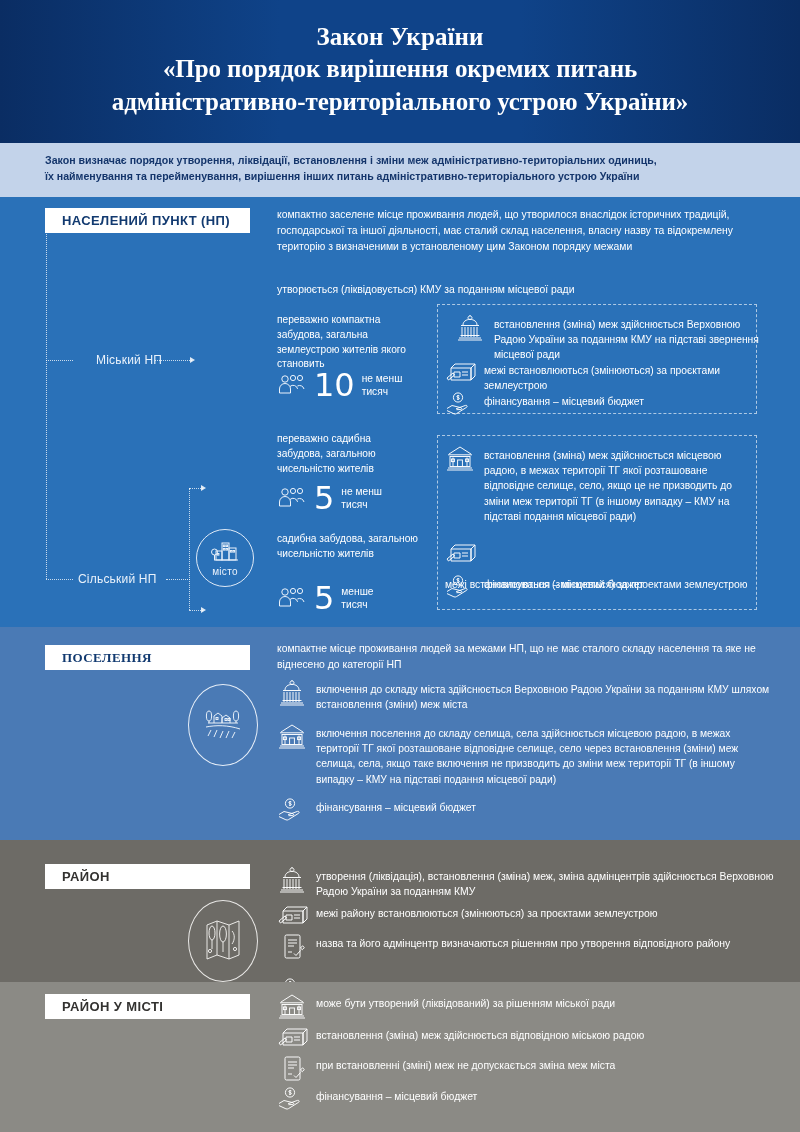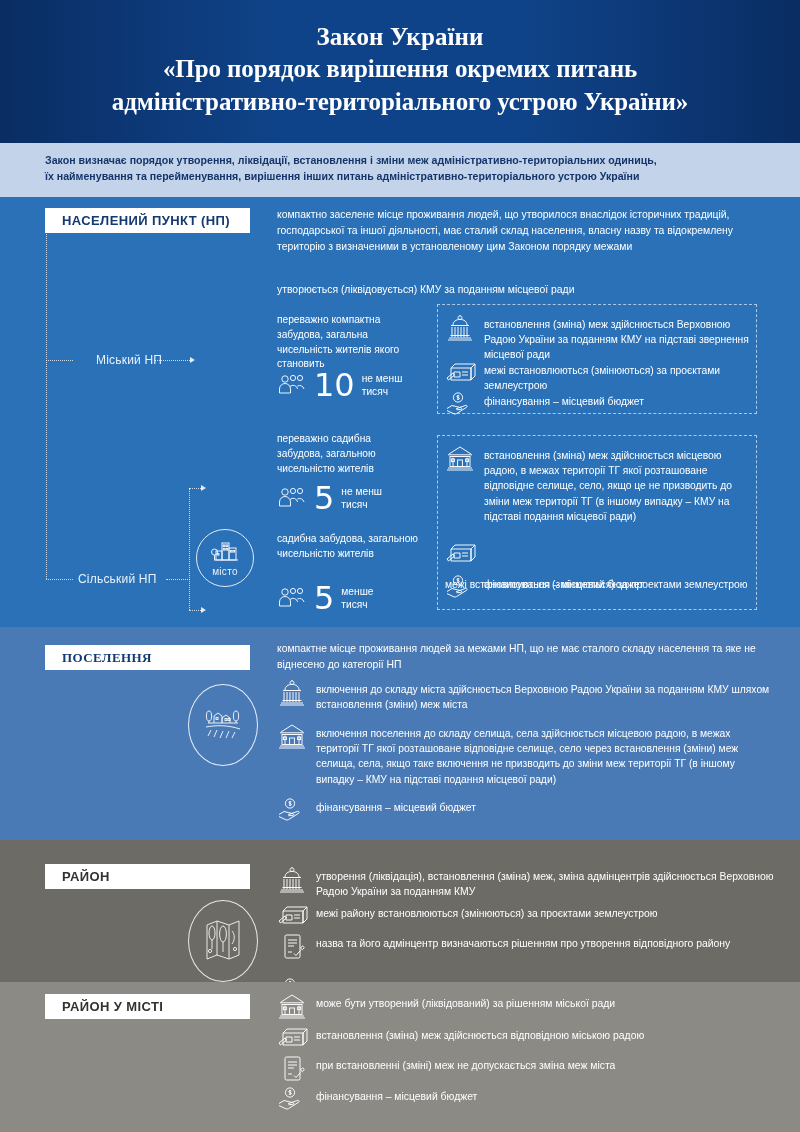--- a/index.html
+++ b/index.html
@@ -261,21 +261,21 @@
           <line x1="3" y1="17" x2="30" y2="17"></line>
           <rect x="8" y="12" width="3" height="5"></rect>
             <rect x="20" y="10" width="3" height="5"></rect>
           <circle cx="4" cy="9" r="2"></circle>
             <path d="M4 11v6"></path>
         </svg>
       </span>
       <span class="cap">село</span>
     </div>
 
-    <div class="txt t-small" style="left:277px; top:116px; width:140px;">переважно компактна забудова, загальна чисельність жителів якого становить</div>
+    <div class="txt t-small" style="left:277px; top:116px; width:140px;">переважно компактна забудова, загальна землеустрою жителів якого становить</div>
     <div class="count" style="left:277px; top:172px;">
       <span>
         <svg width="30" height="24" viewBox="0 0 30 24" fill="none" stroke="#eaf2fb" stroke-width="1">
           <circle cx="8" cy="6" r="3.2"></circle>
             <path d="M2.5 20v-4a5.5 5.5 0 0 1 11 0v4z"></path>
           <circle cx="16" cy="5" r="2.6"></circle>
             <path d="M13 13.5a4.6 4.6 0 0 1 7.6 2.4"></path>
           <circle cx="23" cy="5" r="2.6"></circle>
             <path d="M20.4 13a4.6 4.6 0 0 1 6.6 3"></path>
         </svg>
@@ -319,21 +319,21 @@
         </svg>
       </span>
       <span class="num">5</span>
       <span class="unit">
         <span>менше</span><br>
         <span>тисяч</span>
       </span>
     </div>
 
     <div class="dbox" style="left:437px; top:107px; width:320px; height:110px;">
-      <div class="irow" style="left:7px; top:9px; width:306px;">
+      <div class="irow" style="left:17px; top:9px; width:306px;">
         <span class="ico">
           <svg width="30" height="28" viewBox="0 0 30 28" fill="none" stroke="#ffffff" stroke-width=".95">
             <path d="M15 2c1.4 0 2 .9 2 1.8 0 .9-.6 1.6-2 1.6s-2-.7-2-1.6C13 2.9 13.6 2 15 2z"></path>
             <path d="M15 1v1"></path>
             <path d="M8 11c0-3.4 3.1-5.6 7-5.6s7 2.2 7 5.6"></path>
             <line x1="6" y1="11.5" x2="24" y2="11.5"></line>
             <line x1="4" y1="24" x2="26" y2="24"></line>
               <line x1="3" y1="26" x2="27" y2="26"></line>
             <line x1="7" y1="13" x2="7" y2="23"></line>
               <line x1="10" y1="13" x2="10" y2="23"></line>

